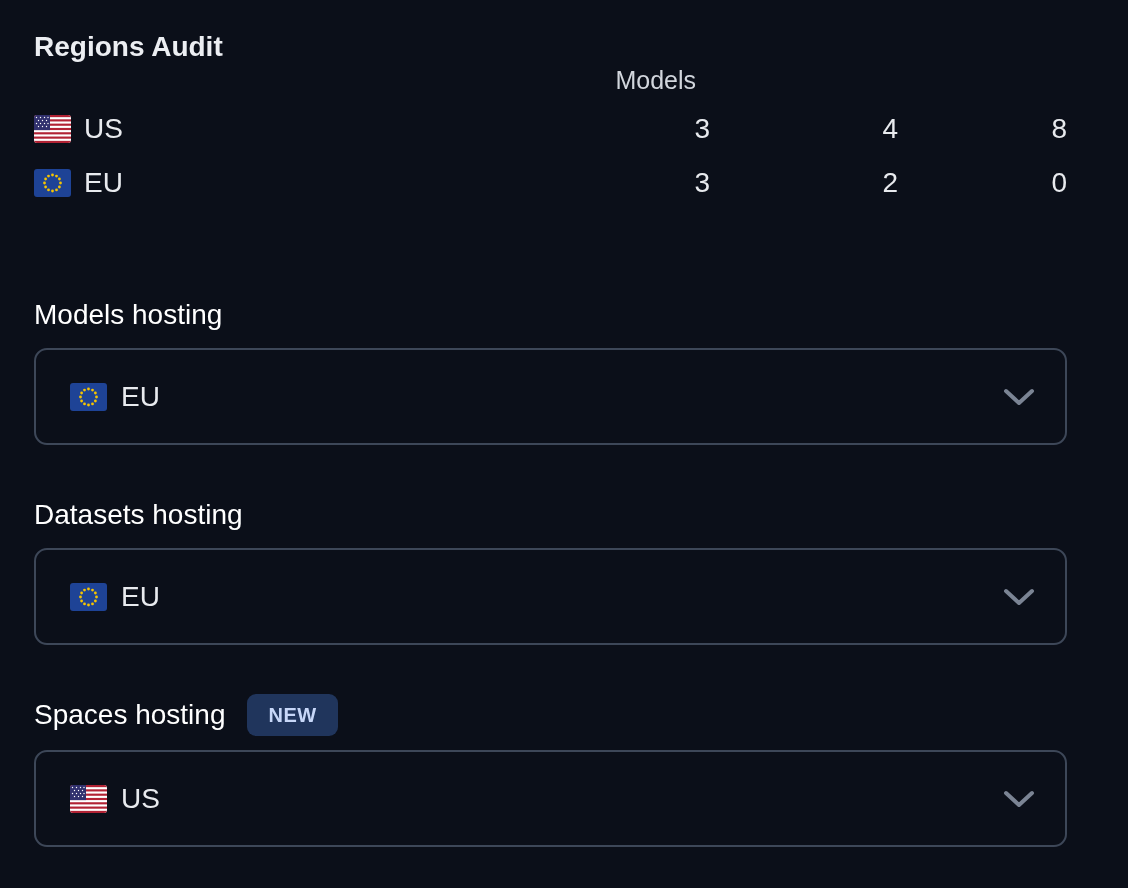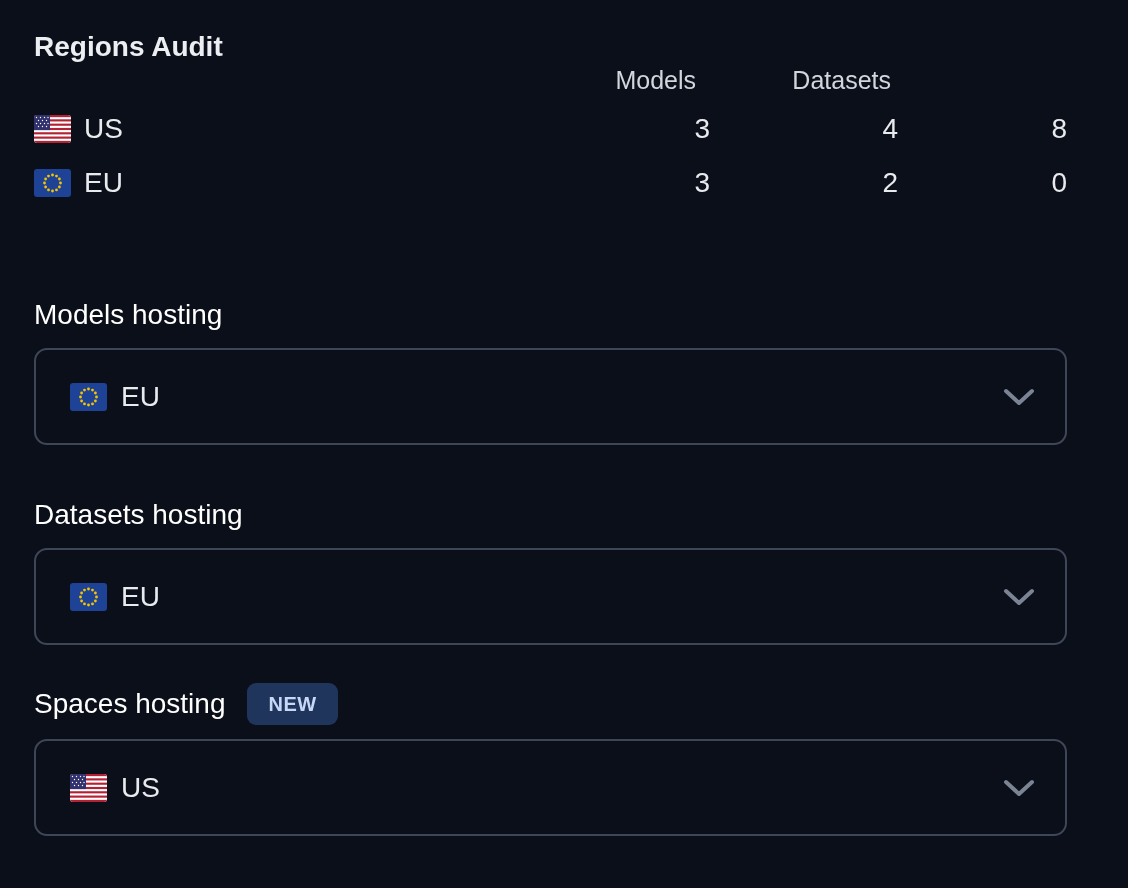--- a/index.html
+++ b/index.html
@@ -117,21 +117,21 @@
     position: absolute;
     right: 30px;
     top: 50%;
     margin-top: -9px;
     width: 32px;
     height: 19px;
   }
 
   .mt-models   { margin-top: 88px; }
   .mt-datasets { margin-top: 53px; }
-  .mt-spaces   { margin-top: 38px; }
+  .mt-spaces   { margin-top: 49px; }
   .mt-spaces-select { margin-top: 14px; }
 </style>
 </head>
 <body>
 
 <svg width="0" height="0" style="position:absolute">
   <defs>
     <g id="flag-us">
       <clipPath id="us-clip">
           <rect x="0" y="0" width="37" height="28" rx="3"></rect>
@@ -187,21 +187,20 @@
 </svg>
 
 <div class="page">
 
   <div>
     <div class="audit-title">Regions Audit</div>
 
     <div class="audit-grid audit-header">
       <div></div>
       <div class="col">Models</div>
-      <div class="col">Datasets</div>
     </div>
 
     <div class="audit-body">
       <div class="audit-grid audit-row">
         <div class="region-cell">
           <span class="flag">
             <svg width="37" height="28" viewBox="0 0 37 28">
                 <use href="#flag-us"></use>
               </svg>
           </span>

